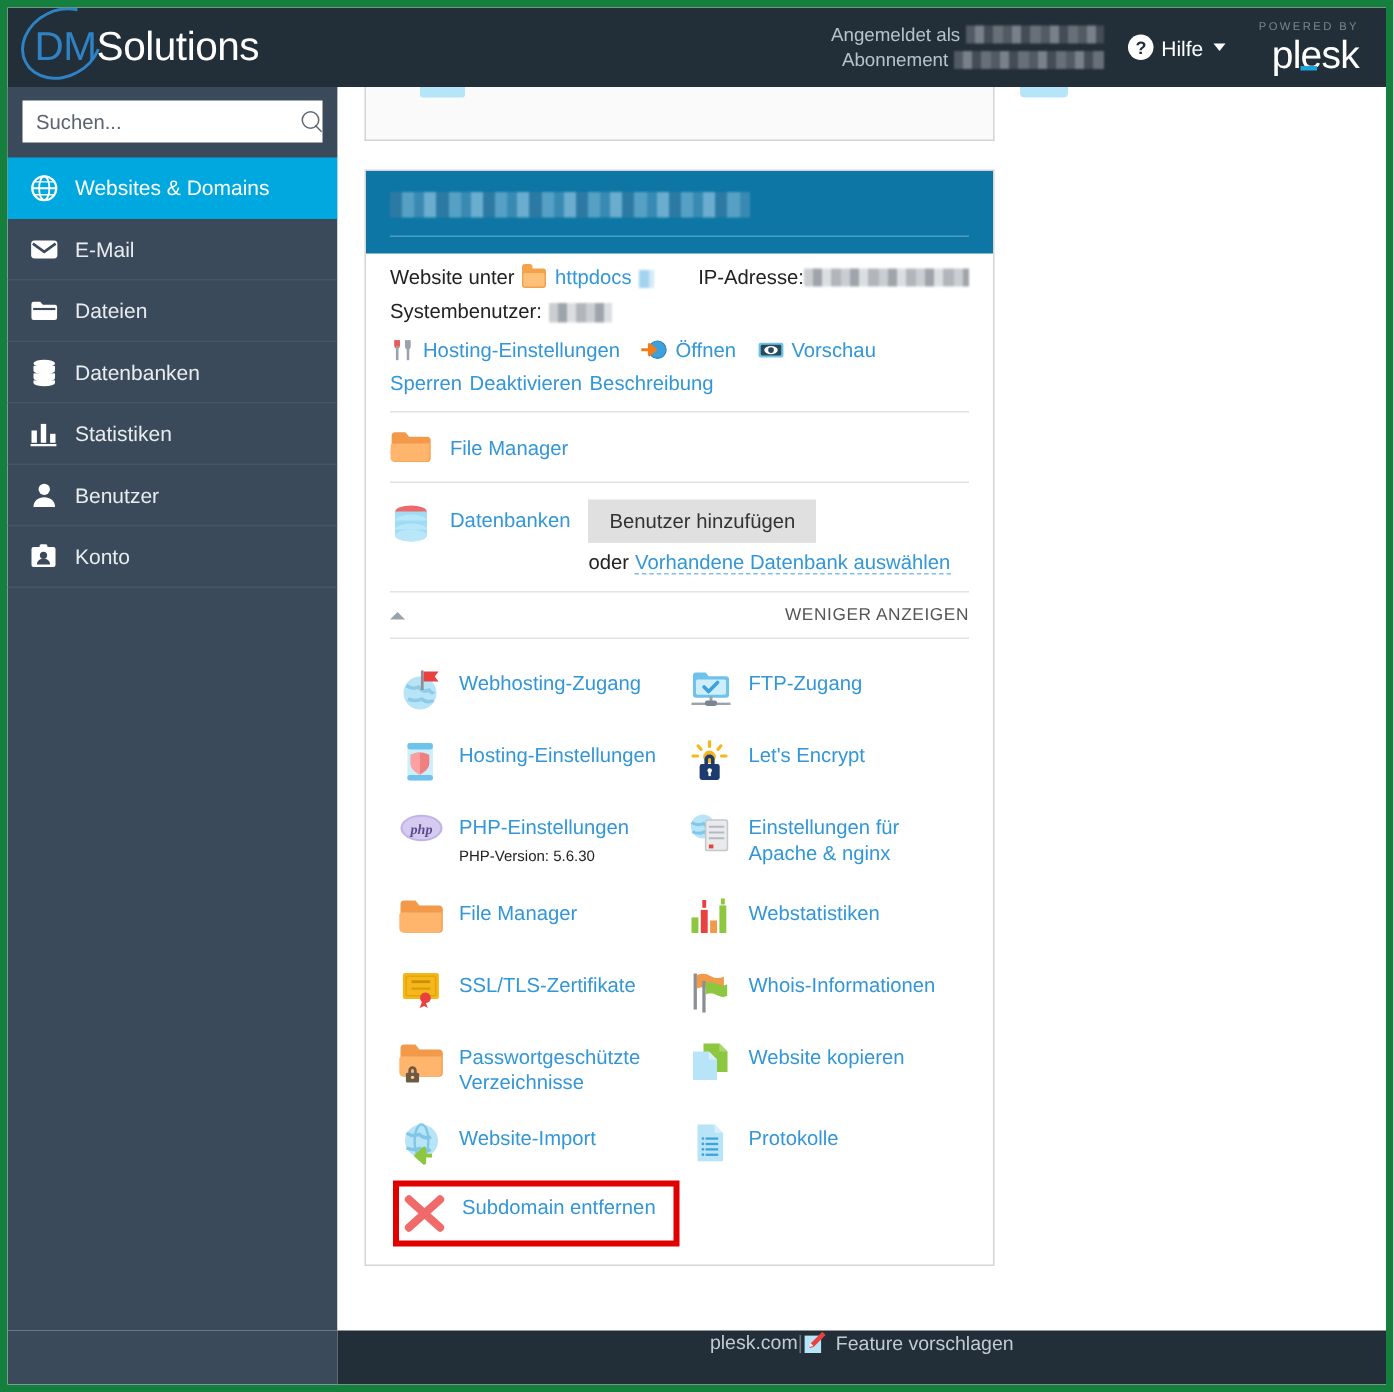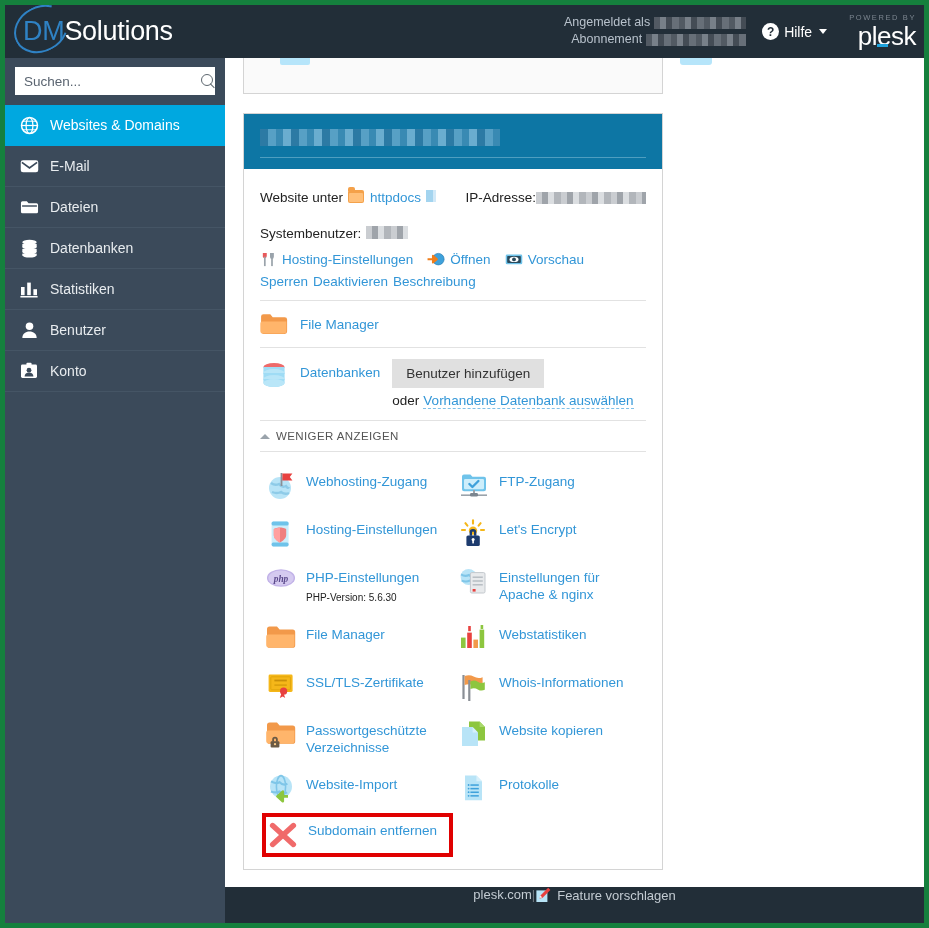--- a/index.html
+++ b/index.html
@@ -65,21 +65,22 @@
   }
   .brand-solutions {
     color: #ffffff;
     font-weight: 400;
     z-index: 2;
   }
 
   #topbar-right {
     margin-left: auto;
     display: flex;
-    padding-right: 14px;
+    align-items: center;
+    padding-right: 24px;
     gap: 16px;
   }
   #account-info {
     text-align: right;
     font-size: 12.5px;
     color: #b8c2cc;
     line-height: 17px;
   }
   .acct-line { display: flex; justify-content: flex-end; align-items: center; gap: 4px; white-space: nowrap;}
   .redact {
@@ -316,24 +317,24 @@
   }
   #card-title-redact {
     height: 17px;
     width: 240px;
   }
 
   #card-body { padding: 0 16px; }
 
   .info-row {
     display: flex;
-    align-items: flex-start;
+    align-items: flex-end;
     font-size: 13.5px;
     color: #222;
-    padding-top: 21px;
+    padding-top: 8px;
     gap: 5px;
     flex-wrap: nowrap;
   }
   .info-label { white-space: nowrap; }
   .link { color: #3296d7; text-decoration: none; cursor: pointer; }
   .folder-mini {
     width: 16px; height: 13px;
     background: #f4a14a;
     border-radius: 2px 2px 2px 2px;
     position: relative;
@@ -399,21 +400,21 @@
   }
   .oder-line { font-size: 13.5px; color: #222; display: flex; gap: 4px;}
   .dashed-link {
     color: #3296d7;
     border-bottom: 1px dashed #7fc0e8;
     cursor: pointer;
   }
 
   #less-row {
     display: flex;
-    justify-content: flex-start;
+    justify-content: space-between;
     align-items: center;
     gap: 6px;
     padding: 9px 0;
     font-size: 11.5px;
     letter-spacing: .4px;
     color: #555;
     cursor: pointer;
   }
   .caret-up-grey {
     width: 0; height: 0;

